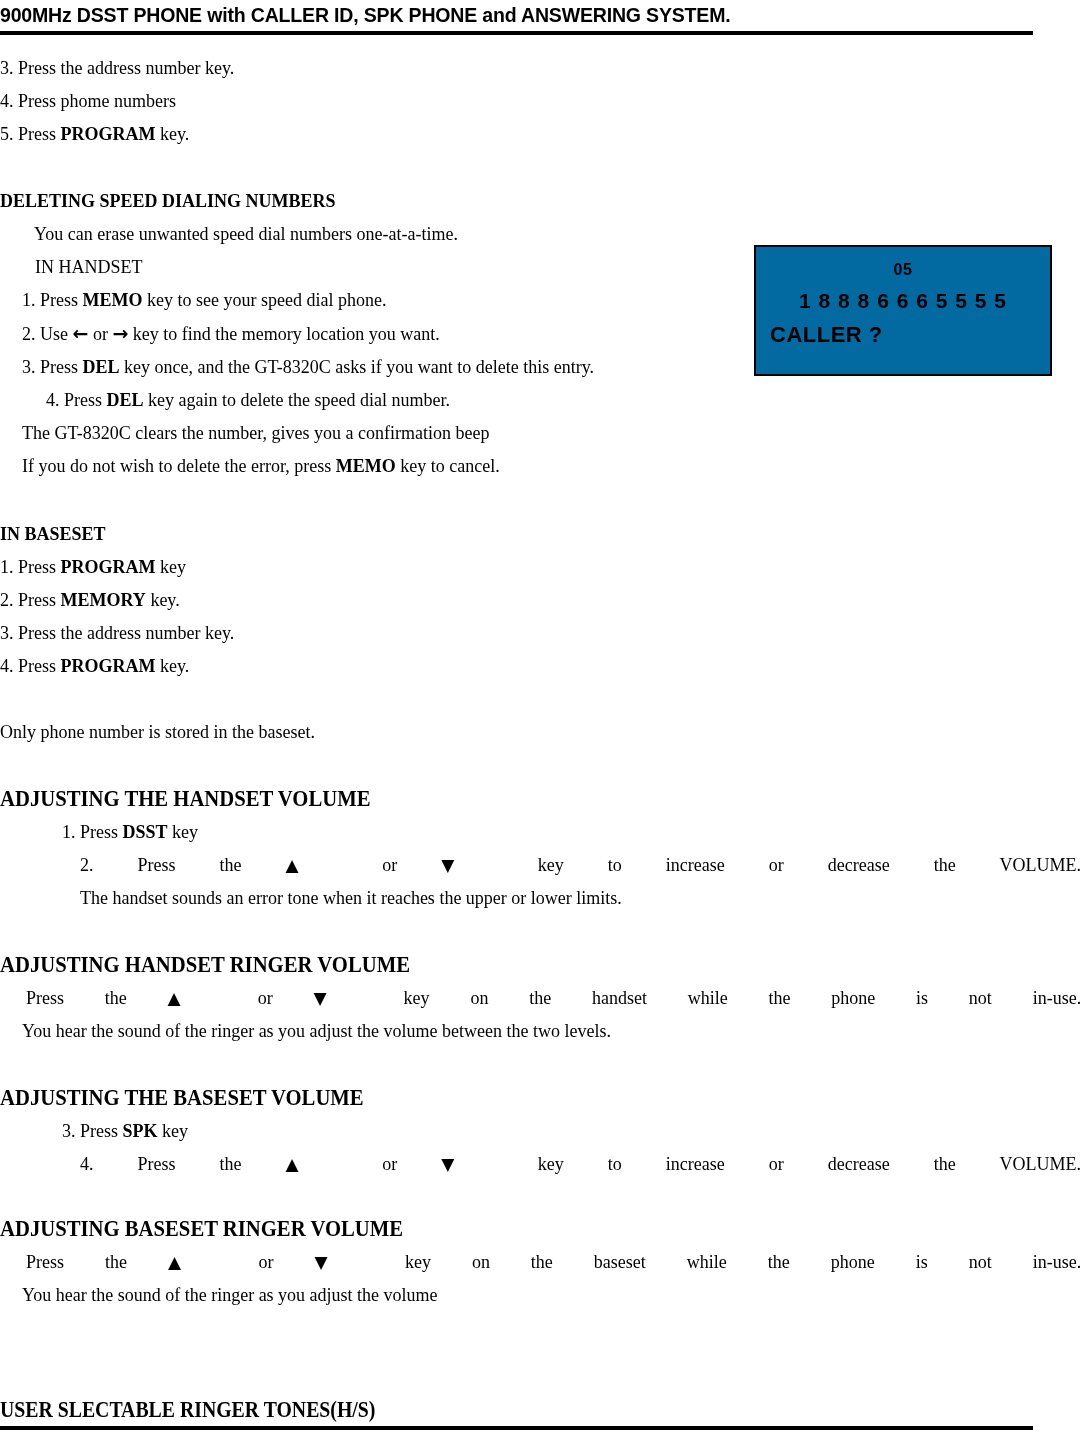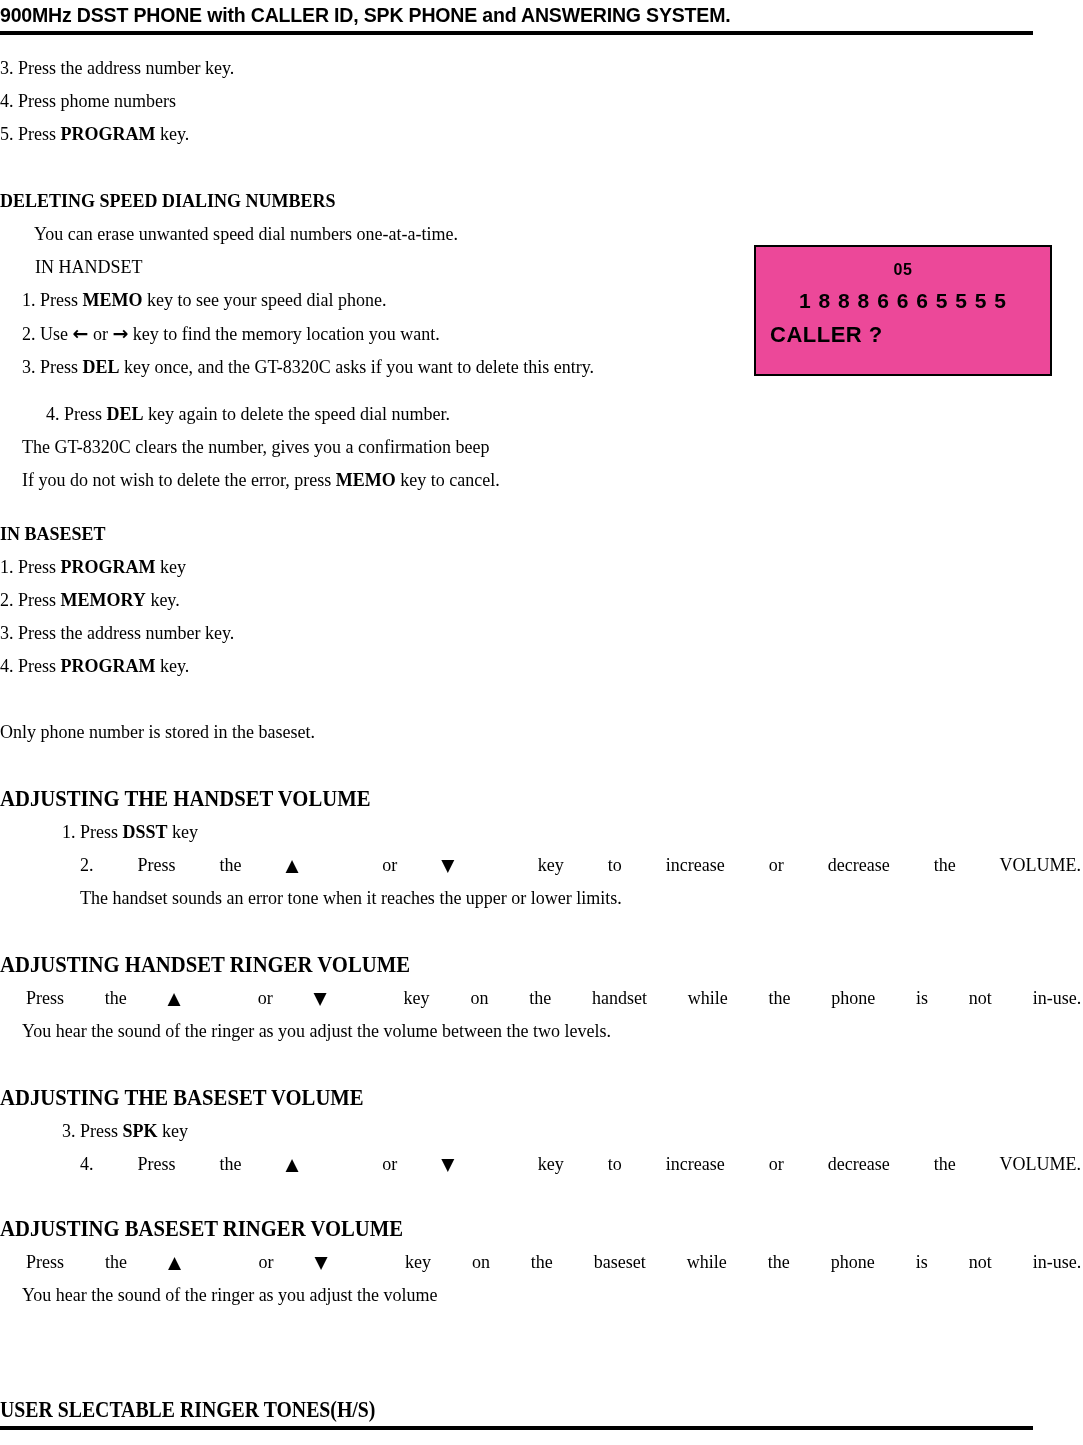--- a/index.html
+++ b/index.html
@@ -85,21 +85,21 @@
     font-size: 23px;
     line-height: 34px;
     transform: scaleX(0.9);
     transform-origin: left center;
   }
   b { font-weight: bold; }
 
   .i1 { padding-left: 12px; margin-left: 23px; }
   .i2 { padding-left: 22px; }
   .i3 { padding-left: 34px; }
-  .i4 { padding-left: 46px; margin-top: 14px; }
+  .i4 { padding-left: 46px; }
   .i5 { padding-left: 62px; }
   .i6 { padding-left: 80px; }
 
   .arrow-g {
     font-family: "DejaVu Sans", sans-serif;
     font-weight: bold;
     font-size: 19px;
   }
   .tri {
     font-family: "DejaVu Sans", sans-serif;
@@ -121,21 +121,21 @@
   .just.pad1 { width: 1055px; margin-left: 26px; }
 
   
   .lcd-box {
     position: absolute;
     left: 754px;
     top: 245px;
     width: 298px;
     height: 131px;
     border: 2px solid #000000;
-    background: #ec4899;
+    background: #0369a1;
     box-sizing: border-box;
     font-family: "Liberation Sans", sans-serif;
   }
   .lcd-line-1 {
     text-align: center;
     font-weight: bold;
     font-size: 16px;
     line-height: 19px;
     padding-top: 13px;
     letter-spacing: 0.5px;

